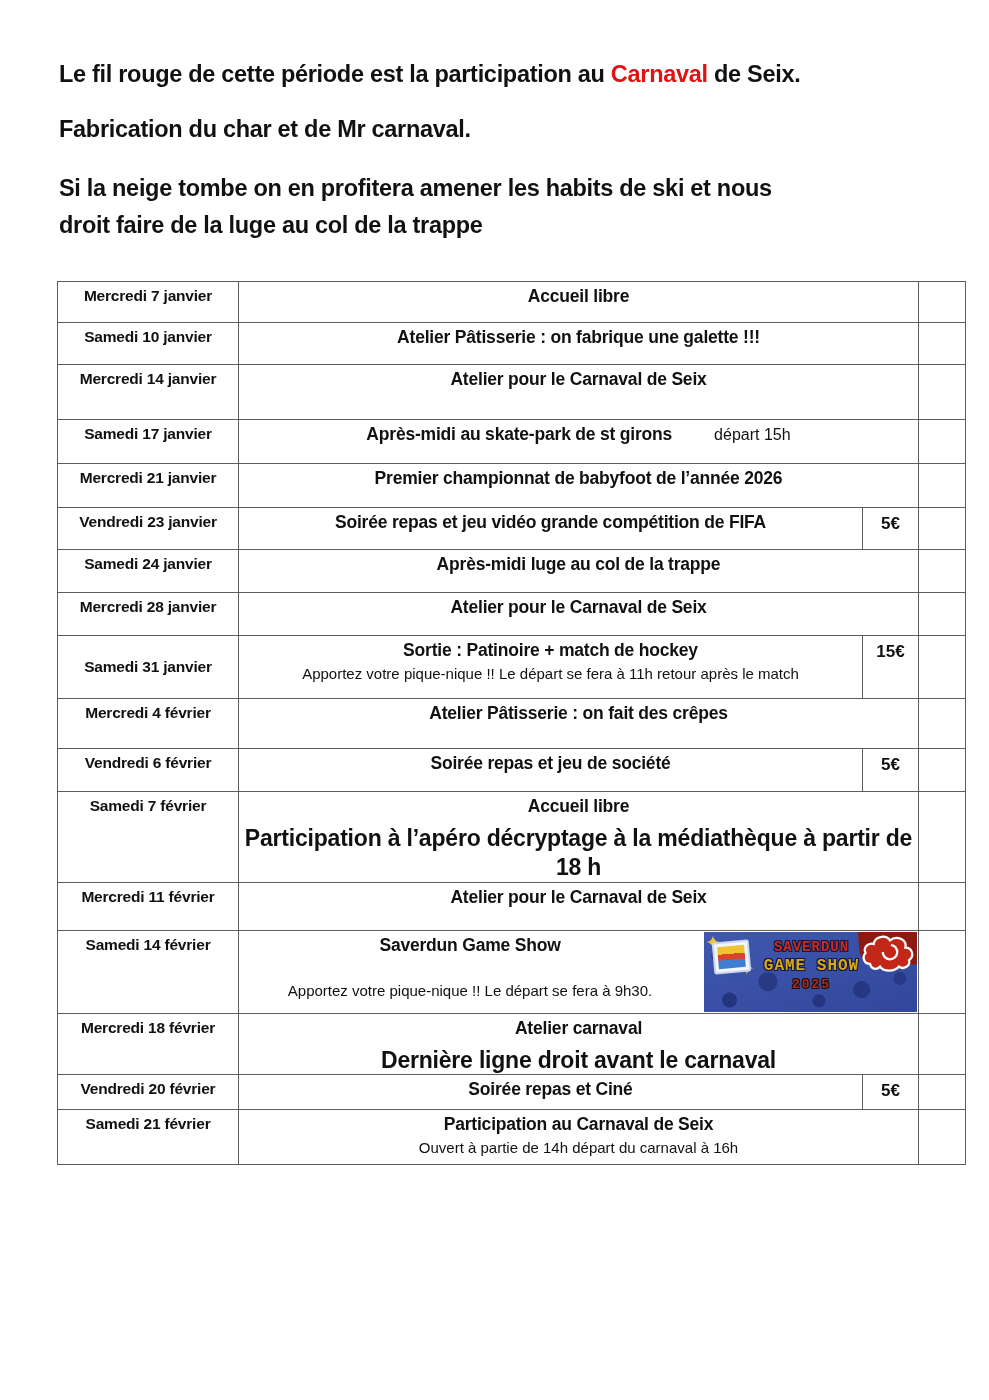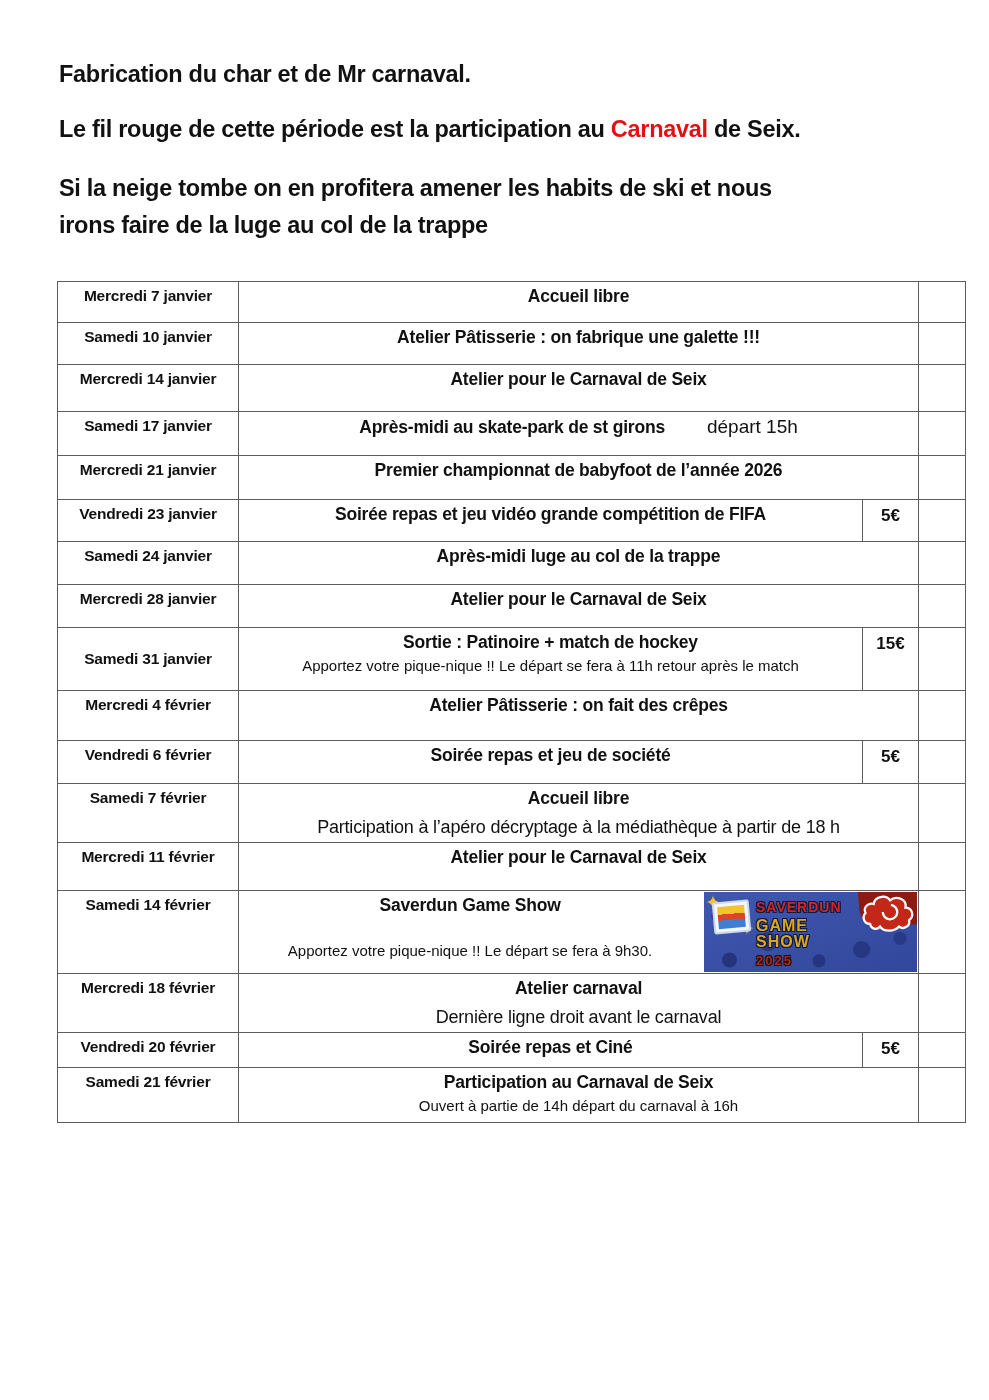--- a/index.html
+++ b/index.html
@@ -26,28 +26,28 @@
     border:1.5px solid #5d5d5d;vertical-align:top;padding:0;
     overflow:hidden;
   }
   .date-cell{
     text-align:center;font-weight:700;font-size:15.5px;
     padding-top:5px;letter-spacing:-0.2px;
   }
   .date-cell.vmid{vertical-align:middle;padding-top:0;}
   .activity-cell{text-align:center;padding-top:4px;position:relative;}
   .row-title{font-weight:700;font-size:17.5px;letter-spacing:-0.2px;}
-  .row-note{font-weight:400;font-size:19px;margin-left:42px;letter-spacing:0;}
+  .row-note{font-weight:400;font-size:16px;margin-left:42px;letter-spacing:0;}
   .row-subtitle{line-height:1.25;}
   .row-subtitle.sub-reg{font-weight:400;font-size:15px;margin-top:4px;}
-  .row-subtitle.sub-bold{font-weight:400;font-size:18px;margin-top:7px;letter-spacing:-0.2px;}
+  .row-subtitle.sub-bold{font-weight:700;font-size:23px;margin-top:7px;letter-spacing:-0.2px;}
   .price-cell{text-align:center;font-weight:700;font-size:17px;padding-top:6px;}
 
   
-  .row-1{height:41px}.row-2{height:42px}.row-3{height:47px}.row-4{height:44px}
+  .row-1{height:41px}.row-2{height:42px}.row-3{height:55px}.row-4{height:44px}
   .row-5{height:44px}.row-6{height:42px}.row-7{height:43px}.row-8{height:43px}
   .row-9{height:63px}.row-10{height:50px}.row-11{height:43px}.row-12{height:59px}
   .row-13{height:48px}.row-14{height:83px}.row-15{height:59px}.row-16{height:35px}
   .row-17{height:55px}
   .row-14 .row-subtitle.sub-reg{margin-top:26px;}
 
   
   .has-banner{padding-right:217px;}
   .banner{
     position:absolute;top:1px;bottom:1px;right:1px;width:213px;
@@ -73,45 +73,45 @@
   }
   .banner-logo::before{
     content:"";position:absolute;inset:3px;
     background:linear-gradient(180deg,#f2c232 0 35%,#d8442c 35% 62%,#3f7fd2 62% 100%);
   }
   .banner-splat{
     position:absolute;left:1px;top:1px;color:#f1c232;font-size:19px;line-height:1;
     text-shadow:34px 26px 0 #f1c232;
   }
   .banner-text{
-    position:absolute;left:52px;right:50px;top:8px;text-align:left;
-    font-family:Liberation Sans, sans-serif;font-weight:700;line-height:1;
+    position:absolute;left:52px;right:50px;top:8px;text-align:center;
+    font-family:Liberation Mono, monospace;font-weight:700;line-height:1;
   }
   .bl1{
     font-size:14px;color:var(--banner-l1,#cc2a1f);letter-spacing:1px;
     text-shadow:1px 1px 0 #10163e,-1px 1px 0 #10163e,1px -1px 0 #10163e,-1px -1px 0 #10163e;
   }
   .bl2{
     font-size:16px;color:var(--banner-l2,#d9a91d);letter-spacing:1px;margin-top:4px;
     text-shadow:1px 1px 0 #10163e,-1px 1px 0 #10163e,1px -1px 0 #10163e,-1px -1px 0 #10163e;
   }
   .bl3{
     font-size:13px;color:var(--banner-l3,#b3251e);margin-top:4px;letter-spacing:2px;
     text-shadow:1px 1px 0 #1a1008,-1px 1px 0 #1a1008,1px -1px 0 #1a1008,-1px -1px 0 #1a1008;
   }
 </style>
 </head>
 <body>
 
 <div class="page">
 
   <div class="intro">
+    <p><span>Le fil rouge de cette période est la participation au </span><span class="hl">Carnaval</span><span> de Seix.</span></p>
     <p>Fabrication du char et de Mr carnaval.</p>
-    <p><span>Le fil rouge de cette période est la participation au </span><span class="hl">Carnaval</span><span> de Seix.</span></p>
-    <p class="p3"><span>Si la neige tombe on en profitera amener les habits de ski et nous</span><br><span>irons faire de la luge au col de la trappe</span></p>
+    <p class="p3"><span>Si la neige tombe on en profitera amener les habits de ski et nous</span><br><span>droit faire de la luge au col de la trappe</span></p>
   </div>
 
   <div class="schedule">
     <table>
       <colgroup>
         <col style="width:181px">
           <col style="width:624px">
           <col style="width:56px">
           <col style="width:47px">
       </colgroup>

